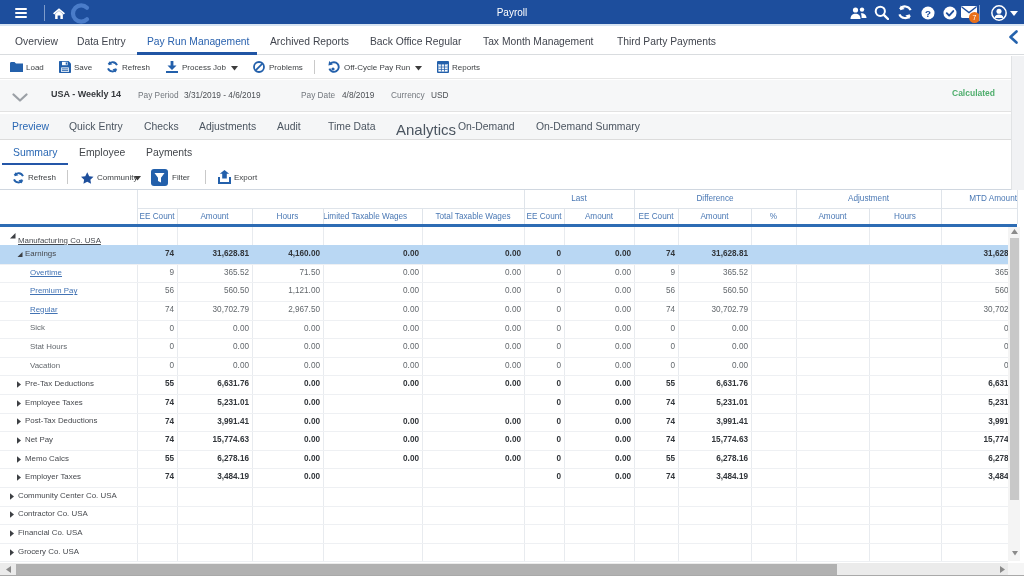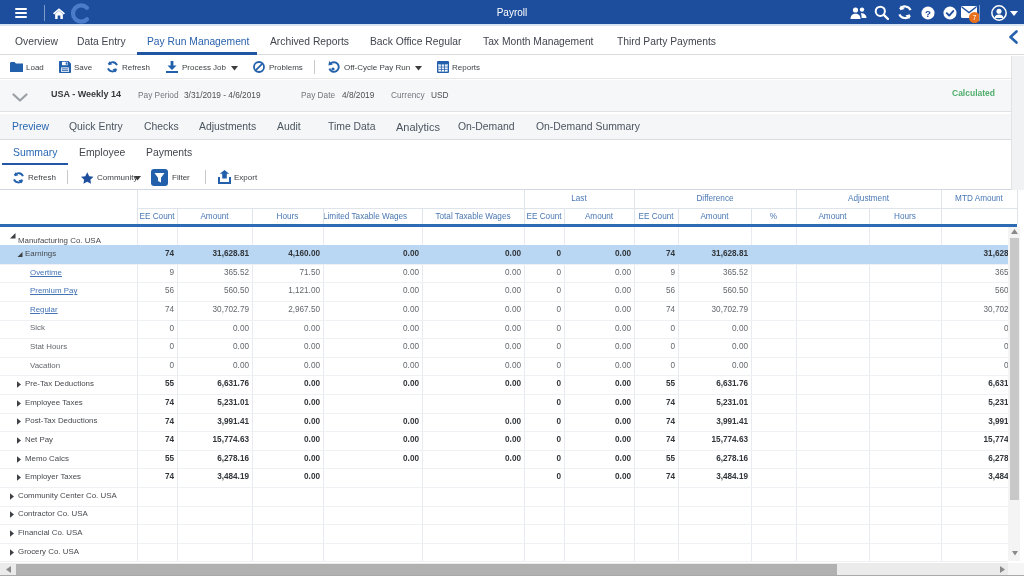--- a/index.html
+++ b/index.html
@@ -139,21 +139,21 @@
 <div class="abs" style="left:391px;top:90px;font-size:8.3px;color:#72777d;">Currency</div>
 <div class="abs" style="left:431px;top:90px;font-size:8.3px;color:#4b4f54;">USD</div>
 <div class="abs" style="left:952px;top:88px;font-size:8.5px;font-weight:bold;color:#4fae6d;">Calculated</div>
 <div class="abs" style="left:0;top:114px;width:1024px;height:26px;background:#f5f6f7;border-bottom:1px solid #dcdcdc;"></div>
 <div class="abs" style="left:12px;top:121px;font-size:10.4px;color:#2a68b4;">Preview</div>
 <div class="abs" style="left:69px;top:121px;font-size:10.4px;color:#4b5560;">Quick Entry</div>
 <div class="abs" style="left:144px;top:121px;font-size:10.4px;color:#4b5560;">Checks</div>
 <div class="abs" style="left:199px;top:121px;font-size:10.4px;color:#4b5560;">Adjustments</div>
 <div class="abs" style="left:277px;top:121px;font-size:10.4px;color:#4b5560;">Audit</div>
 <div class="abs" style="left:328px;top:121px;font-size:10.4px;color:#4b5560;">Time Data</div>
-<div class="abs" style="left:396px;top:121px;font-size:11px;color:#4b5560;">Analytics</div>
+<div class="abs" style="left:396px;top:121px;font-size:15px;color:#4b5560;">Analytics</div>
 <div class="abs" style="left:458px;top:121px;font-size:10.4px;color:#4b5560;">On-Demand</div>
 <div class="abs" style="left:536px;top:121px;font-size:10.4px;color:#4b5560;">On-Demand Summary</div>
 <div class="abs" style="left:0;top:140px;width:1024px;height:26px;background:#fff;"></div>
 <div class="abs" style="left:13px;top:147px;font-size:10.4px;color:#2a68b4;">Summary</div>
 <div class="abs" style="left:79px;top:147px;font-size:10.4px;color:#43474c;">Employee</div>
 <div class="abs" style="left:146px;top:147px;font-size:10.4px;color:#43474c;">Payments</div>
 <div class="abs" style="left:2px;top:162.5px;width:66px;height:2.5px;background:#2456a8;"></div>
 <div class="abs" style="left:0;top:166px;width:1024px;height:23px;background:#fff;"></div>
 <svg class="abs" style="left:12px;top:171.5px;" width="13" height="12" viewBox="0 0 16 15">
 <path d="M 13.6 5.2 A 6 6 0 0 0 3 4.2" stroke="#2360ab" stroke-width="2.4" fill="none"></path>
@@ -178,21 +178,21 @@
 <div class="abs" style="left:205px;top:170px;width:1px;height:14px;background:#c9c9c9;"></div>
 <svg class="abs" style="left:218px;top:170px;" width="13" height="14" viewBox="0 0 13 14">
 <path d="M4.2 8.5 L4.2 3.8 L1.8 3.8 L6.5 0 L11.2 3.8 L8.8 3.8 L8.8 8.5 Z" fill="#2360ab"></path>
 <path d="M0 7 L2 7 L2 12 L11 12 L11 7 L13 7 L13 14 L0 14 Z" fill="#2360ab"></path>
     </svg>
 <div class="abs" style="left:234px;top:172.5px;font-size:8px;color:#3f4245;">Export</div>
 <div class="abs" style="left:0;top:189px;width:1017px;height:1px;background:#d0d7e0;"></div>
 <div class="abs" style="left:524px;top:190px;width:110px;height:18.5px;line-height:18.5px;text-align:center;font-size:8.2px;color:#4a78b4;">Last</div>
 <div class="abs" style="left:634px;top:190px;width:162px;height:18.5px;line-height:18.5px;text-align:center;font-size:8.2px;color:#4a78b4;">Difference</div>
 <div class="abs" style="left:796px;top:190px;width:145px;height:18.5px;line-height:18.5px;text-align:center;font-size:8.2px;color:#4a78b4;">Adjustment</div>
-<div class="abs" style="left:941px;top:190px;width:76px;height:18.5px;line-height:18.5px;text-align:center;font-size:8.2px;color:#4a78b4;">MTD Amount</div>
+<div class="abs" style="left:941px;top:190px;width:76px;height:18.5px;line-height:18.5px;text-align:right;font-size:8.2px;color:#4a78b4;">MTD Amount</div>
 <div class="abs" style="left:137px;top:208.5px;width:40px;height:15.5px;line-height:15.5px;text-align:center;font-size:8.2px;color:#4a78b4;">EE Count</div>
 <div class="abs" style="left:177px;top:208.5px;width:75px;height:15.5px;line-height:15.5px;text-align:center;font-size:8.2px;color:#4a78b4;">Amount</div>
 <div class="abs" style="left:252px;top:208.5px;width:71px;height:15.5px;line-height:15.5px;text-align:center;font-size:8.2px;color:#4a78b4;">Hours</div>
 <div class="abs" style="left:323px;top:208.5px;width:99px;height:15.5px;line-height:15.5px;text-align:left;font-size:8.2px;color:#4a78b4;">Limited Taxable Wages</div>
 <div class="abs" style="left:422px;top:208.5px;width:102px;height:15.5px;line-height:15.5px;text-align:center;font-size:8.2px;color:#4a78b4;">Total Taxable Wages</div>
 <div class="abs" style="left:524px;top:208.5px;width:40px;height:15.5px;line-height:15.5px;text-align:center;font-size:8.2px;color:#4a78b4;">EE Count</div>
 <div class="abs" style="left:564px;top:208.5px;width:70px;height:15.5px;line-height:15.5px;text-align:center;font-size:8.2px;color:#4a78b4;">Amount</div>
 <div class="abs" style="left:634px;top:208.5px;width:44px;height:15.5px;line-height:15.5px;text-align:center;font-size:8.2px;color:#4a78b4;">EE Count</div>
 <div class="abs" style="left:678px;top:208.5px;width:73px;height:15.5px;line-height:15.5px;text-align:center;font-size:8.2px;color:#4a78b4;">Amount</div>
 <div class="abs" style="left:751px;top:208.5px;width:45px;height:15.5px;line-height:15.5px;text-align:center;font-size:8.2px;color:#4a78b4;">%</div>
@@ -225,21 +225,21 @@
 <div class="abs" style="left:678px;top:226.5px;width:1px;height:334.9px;background:#e8ebef;"></div>
 <div class="abs" style="left:751px;top:226.5px;width:1px;height:334.9px;background:#e8ebef;"></div>
 <div class="abs" style="left:796px;top:226.5px;width:1px;height:334.9px;background:#e8ebef;"></div>
 <div class="abs" style="left:869px;top:226.5px;width:1px;height:334.9px;background:#e8ebef;"></div>
 <div class="abs" style="left:941px;top:226.5px;width:1px;height:334.9px;background:#e8ebef;"></div>
 <div class="abs" style="left:1017px;top:226.5px;width:1px;height:334.9px;background:#e8ebef;"></div>
 <div class="abs" style="left:0;top:245.1px;width:1017px;height:1px;background:#eef0f3;"></div>
 <svg class="abs" style="left:10px;top:233.3px;" width="5.5" height="5.5" viewBox="0 0 7 7">
       <path d="M7 0 L7 7 L0 7 Z" fill="#3c3f43"></path>
     </svg>
-<div class="abs" style="left:18px;top:236px;font-size:7.9px;color:#46494e;">Manufacturing Co. USA</div>
+<div class="abs" style="left:18px;top:236px;font-size:7.9px;color:#46494e;text-decoration:underline;">Manufacturing Co. USA</div>
 <div class="abs" style="left:0;top:245.1px;width:1017px;height:18.6px;background:#b9d7f3;"></div>
 <div class="abs" style="left:0;top:263.7px;width:1017px;height:1px;background:#eef0f3;"></div>
 <svg class="abs" style="left:17px;top:251.9px;" width="5.5" height="5.5" viewBox="0 0 7 7">
       <path d="M7 0 L7 7 L0 7 Z" fill="#3c3f43"></path>
     </svg>
 <div class="abs" style="left:25px;top:248.9px;font-size:7.9px;color:#46494e;">Earnings</div>
 <div class="abs r" style="left:137px;top:249.2px;width:37px;font-size:8.2px;font-weight:bold;color:#32363b;">74</div>
 <div class="abs r" style="left:177px;top:249.2px;width:72px;font-size:8.2px;font-weight:bold;color:#32363b;">31,628.81</div>
 <div class="abs r" style="left:252px;top:249.2px;width:68px;font-size:8.2px;font-weight:bold;color:#32363b;">4,160.00</div>
 <div class="abs r" style="left:323px;top:249.2px;width:96px;font-size:8.2px;font-weight:bold;color:#32363b;">0.00</div>

